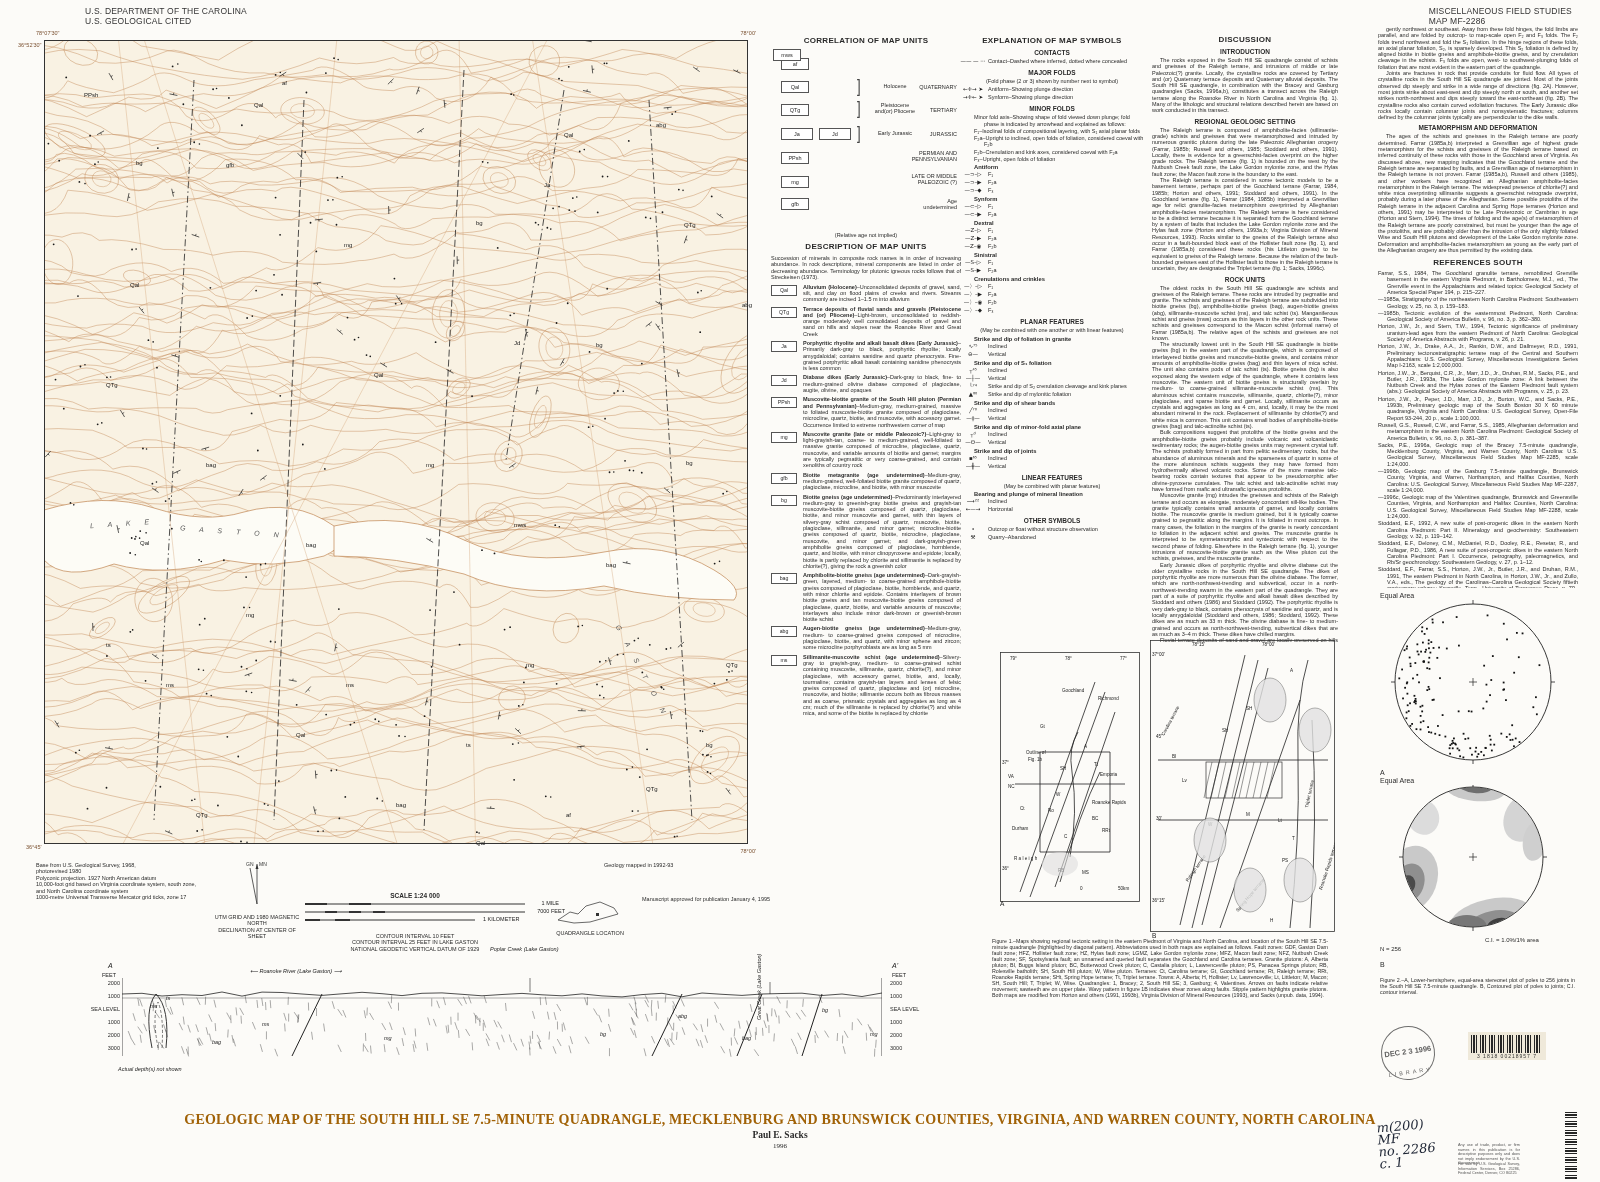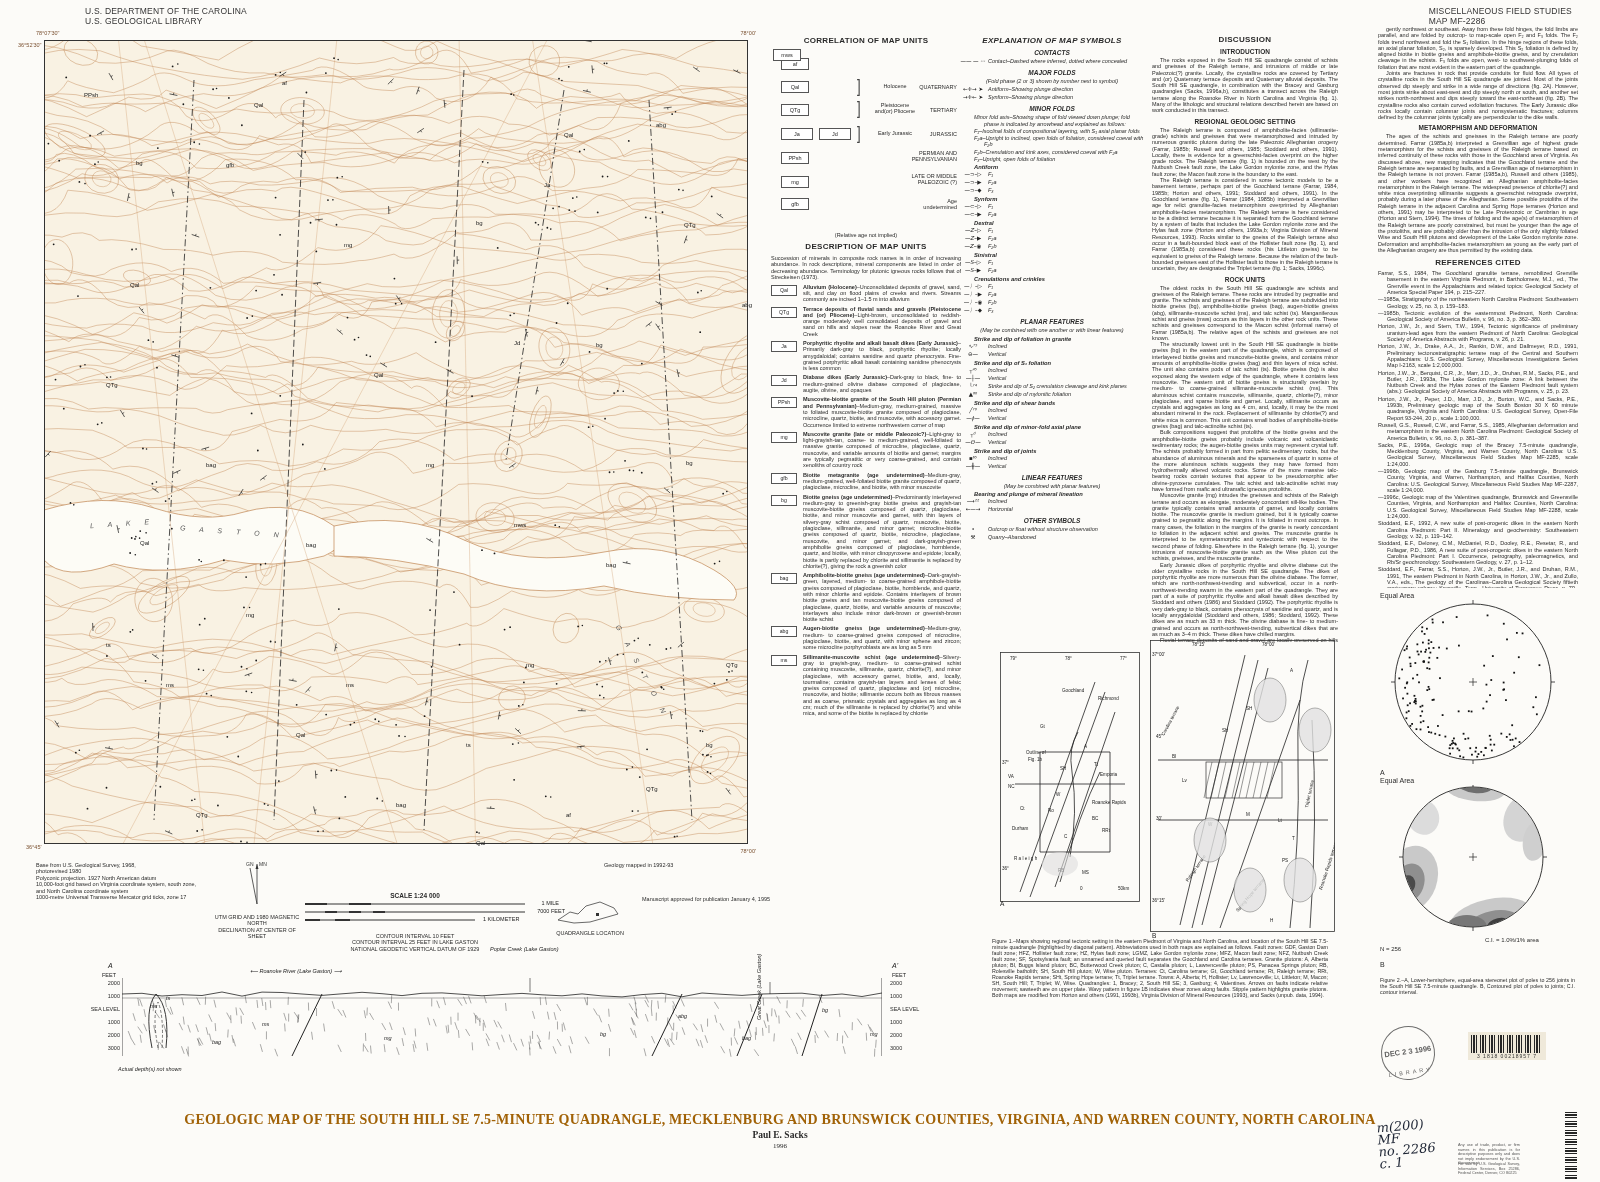--- a/index.html
+++ b/index.html
@@ -58,21 +58,21 @@
   .axis-lbl{position:absolute;font-size:5.5px;color:#222;}
   .clip{overflow:hidden;}
 </style>
 </head>
 <body>
 
 <div id="sheet">
 
   <div class="abs hdr" style="left:85px;top:6px;">
     <div>U.S. DEPARTMENT OF THE CAROLINA</div>
-    <div>U.S. GEOLOGICAL LIBRARY</div>
+    <div>U.S. GEOLOGICAL CITED</div>
   </div>
   <div class="abs hdr" style="right:28px;top:6px;">
     <div>MISCELLANEOUS FIELD STUDIES</div>
     <div>MAP MF-2286</div>
   </div>
 
   <div id="map" class="abs">
     <svg id="mapsvg" width="704" height="804">
         <rect x="0" y="0" width="704" height="804" fill="#f9f2e3"></rect>
         <path d="M-20 605.1 Q-0.1 602.9 29.3 609.4 Q56.9 606.9 68.8 619.4 Q100.5 612.8 146.9 608.3 Q169.4 622.4 204.8 595.8 Q223.7 583.8 250.3 580.2 Q282.2 593.1 295.8 574.8 Q329.0 565.5 370.7 594.9 Q390.8 595.4 422.8 583.2 Q432.4 593.1 459.9 568.6 Q492.1 579.7 511.6 582.1 Q547.0 573.2 568.7 587.6 Q583.5 588.8 598.9 582.5 Q620.2 580.2 641.0 561.4 Q684.0 560.4 706.1 578.9 Q730.8 585.0 765.5 593.0" fill="none" stroke="#c08552" stroke-width="0.55" opacity="0.8"></path>
@@ -845,21 +845,21 @@
         </div>
 
         <div class="du">
           <span class="du-box">ms</span>
           <div class="du-t"><b>Sillimanite-muscovite schist (age undetermined)</b><span>–Silvery-gray to grayish-gray, medium- to coarse-grained schist containing muscovite, sillimanite, quartz, chlorite(?), and minor plagioclase, with accessory garnet, biotite, and, locally, tourmaline; contains grayish-tan layers and lenses of felsic gneiss composed of quartz, plagioclase and (or) microcline, muscovite, and biotite; sillimanite occurs both as fibrous masses and as coarse, prismatic crystals and aggregates as long as 4 cm; much of the sillimanite is replaced by chlorite(?) and white mica, and some of the biotite is replaced by chlorite</span></div>
         </div>
 
       </div>
   </div>
 
-  <div class="abs clip" style="left:958px;top:36px;width:188px;height:590px;font-style:italic;">
+  <div class="abs clip" style="left:958px;top:36px;width:188px;height:590px;">
     <div class="colhead">EXPLANATION OF MAP SYMBOLS</div>
     <div>
 
         <div class="c-h2">
           <span class="g"></span><span>CONTACTS</span>
         </div>
 
         <div class="c-row">
           <span class="g">—— — ···</span>
           <span>Contact–Dashed where inferred, dotted where concealed</span>
@@ -1159,21 +1159,21 @@
     <div>
 
         <div class="c-p"><span>gently northwest or southeast.  Away from these fold hinges, the fold limbs are parallel, and are folded by outcrop- to map-scale open F₂ and F₃ folds.  The F₂ folds trend northwest and fold the S₁ foliation.  In the hinge regions of these folds, an axial planar foliation, S₂, is sparsely developed.  This S₂ foliation is defined by aligned biotite in biotite gneiss and amphibole-biotite gneiss, and by crenulation cleavage in the schists.  F₃ folds are open, west- to southwest-plunging folds of foliation that are most evident in the eastern part of the quadrangle.</span></div>
 
         <div class="c-p"><span>Joints are fractures in rock that provide conduits for fluid flow.  All types of crystalline rocks in the South Hill SE quadrangle are jointed.  Most of the joints observed dip steeply and strike in a wide range of directions (fig. 2A).  However, most joints strike about east-west and dip steeply north or south, and another set strikes north-northwest and dips steeply toward the east-northeast (fig. 2B).  The crystalline rocks also contain curved exfoliation fractures.  The Early Jurassic dike rocks locally contain columnar joints and nonsystematic fractures; columns defined by the columnar joints typically are perpendicular to the dike walls.</span></div>
 
         <div class="c-h2"><span>METAMORPHISM AND DEFORMATION</span></div>
 
         <div class="c-p"><span>The ages of the schists and gneisses in the Raleigh terrane are poorly determined.  Farrar (1985a,b) interpreted a Grenvillian age of highest grade metamorphism for the schists and gneisses of the Raleigh terrane based on inferred continuity of these rocks with those in the Goochland area of Virginia.  As discussed above, new mapping indicates that the Goochland terrane and the Raleigh terrane are separated by faults, and a Grenvillian age of metamorphism in the Raleigh terrane is not proven.  Farrar (1985a,b), Russell and others (1985), and other workers have recognized an Alleghanian amphibolite-facies metamorphism in the Raleigh terrane.  The widespread presence of chlorite(?) and white mica overprinting sillimanite suggests a greenschist retrograde overprint, probably during a later phase of the Alleghanian.  Some possible protoliths of the Raleigh terrane in the adjacent Carolina and Spring Hope terranes (Horton and others, 1991) may be interpreted to be Late Proterozoic or Cambrian in age (Horton and Stern, 1994).  The times of folding and the age(s) of metamorphism of the Raleigh terrane are poorly constrained, but must be younger than the age of the protoliths, and are probably older than the intrusion of the only slightly foliated Wise and South Hill plutons and development of the Lake Gordon mylonite zone.  Deformation and amphibolite-facies metamorphism as young as the early part of the Alleghanian orogeny are thus permitted by the existing data.</span></div>
 
-        <div class="c-h1"><span>REFERENCES CITED</span></div>
+        <div class="c-h1"><span>REFERENCES SOUTH</span></div>
 
         <div class="c-ref"><span>Farrar, S.S., 1984, The Goochland granulite terrane, remobilized Grenville basement in the eastern Virginia Piedmont, in Bartholomew, M.J., ed., The Grenville event in the Appalachians and related topics:  Geological Society of America Special Paper 194, p. 215–227.</span></div>
 
         <div class="c-ref"><span>—1985a, Stratigraphy of the northeastern North Carolina Piedmont:  Southeastern Geology, v. 25, no. 3, p. 159–183.</span></div>
 
         <div class="c-ref"><span>—1985b, Tectonic evolution of the easternmost Piedmont, North Carolina:  Geological Society of America Bulletin, v. 96, no. 3, p. 362–380.</span></div>
 
         <div class="c-ref"><span>Horton, J.W., Jr., and Stern, T.W., 1994, Tectonic significance of preliminary uranium-lead ages from the eastern Piedmont of North Carolina:  Geological Society of America Abstracts with Programs, v. 26, p. 21.</span></div>
 
         <div class="c-ref"><span>Horton, J.W., Jr., Drake, A.A., Jr., Rankin, D.W., and Dallmeyer, R.D., 1991, Preliminary tectonostratigraphic terrane map of the Central and Southern Appalachians:  U.S. Geological Survey, Miscellaneous Investigations Series Map I-2163, scale 1:2,000,000.</span></div>

